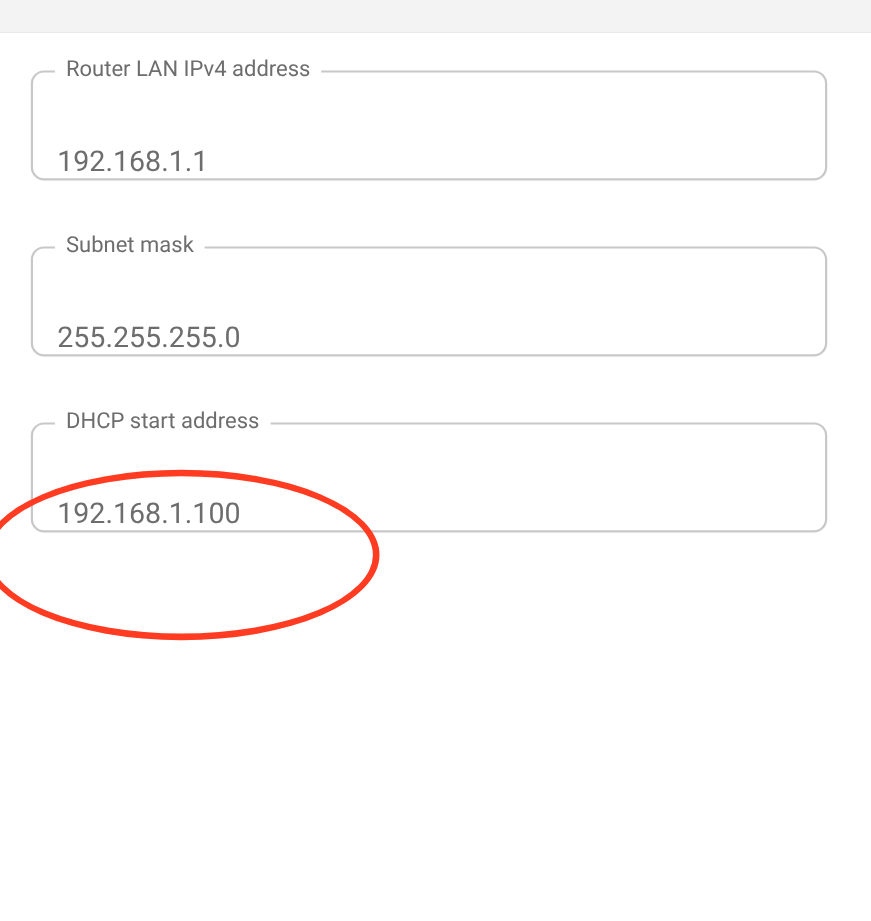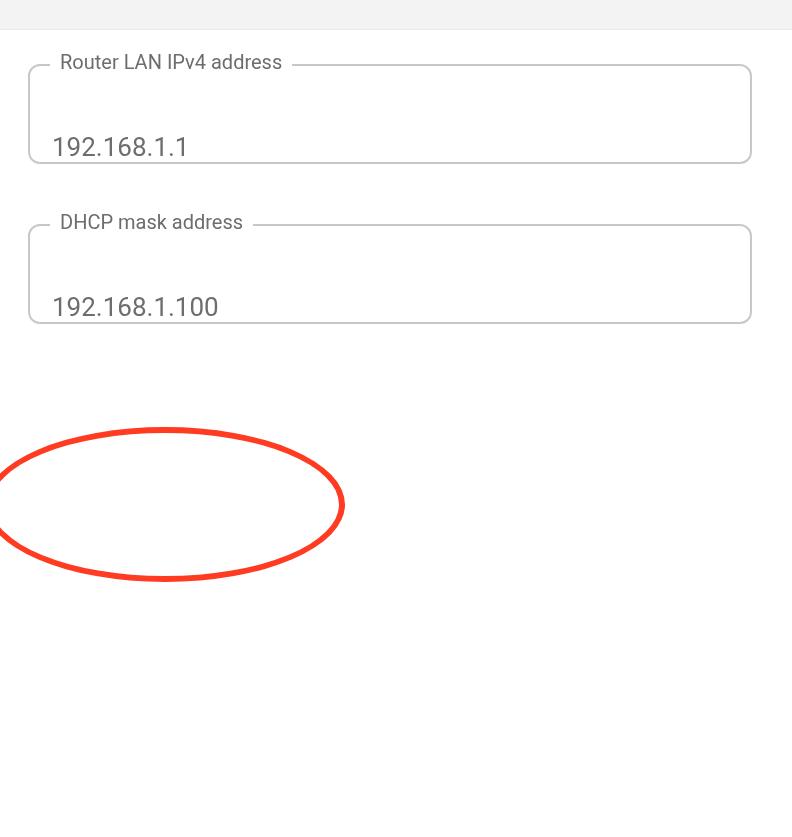--- a/index.html
+++ b/index.html
@@ -67,23 +67,29 @@
 
 <div class="content">
 
   <div class="field">
     <span class="legend">Router LAN IPv4 address</span>
     <div class="box">
       <input type="text" value="192.168.1.1" style="">
     </div>
   </div>
 
+  <div class="field">
+    <span class="legend">Subnet mask</span>
+    <div class="box">
+      <input type="text" value="255.255.255.0" style="">
+    </div>
+  </div>
 
   <div class="field">
-    <span class="legend">DHCP mask address</span>
+    <span class="legend">DHCP start address</span>
     <div class="box">
       <input type="text" value="192.168.1.100" style="">
     </div>
   </div>
 
 
 </div>
 
 <div class="circle-annot" id="annot" style="left: -15px; top: 427px; width: 360px; height: 155px;"></div>
 

